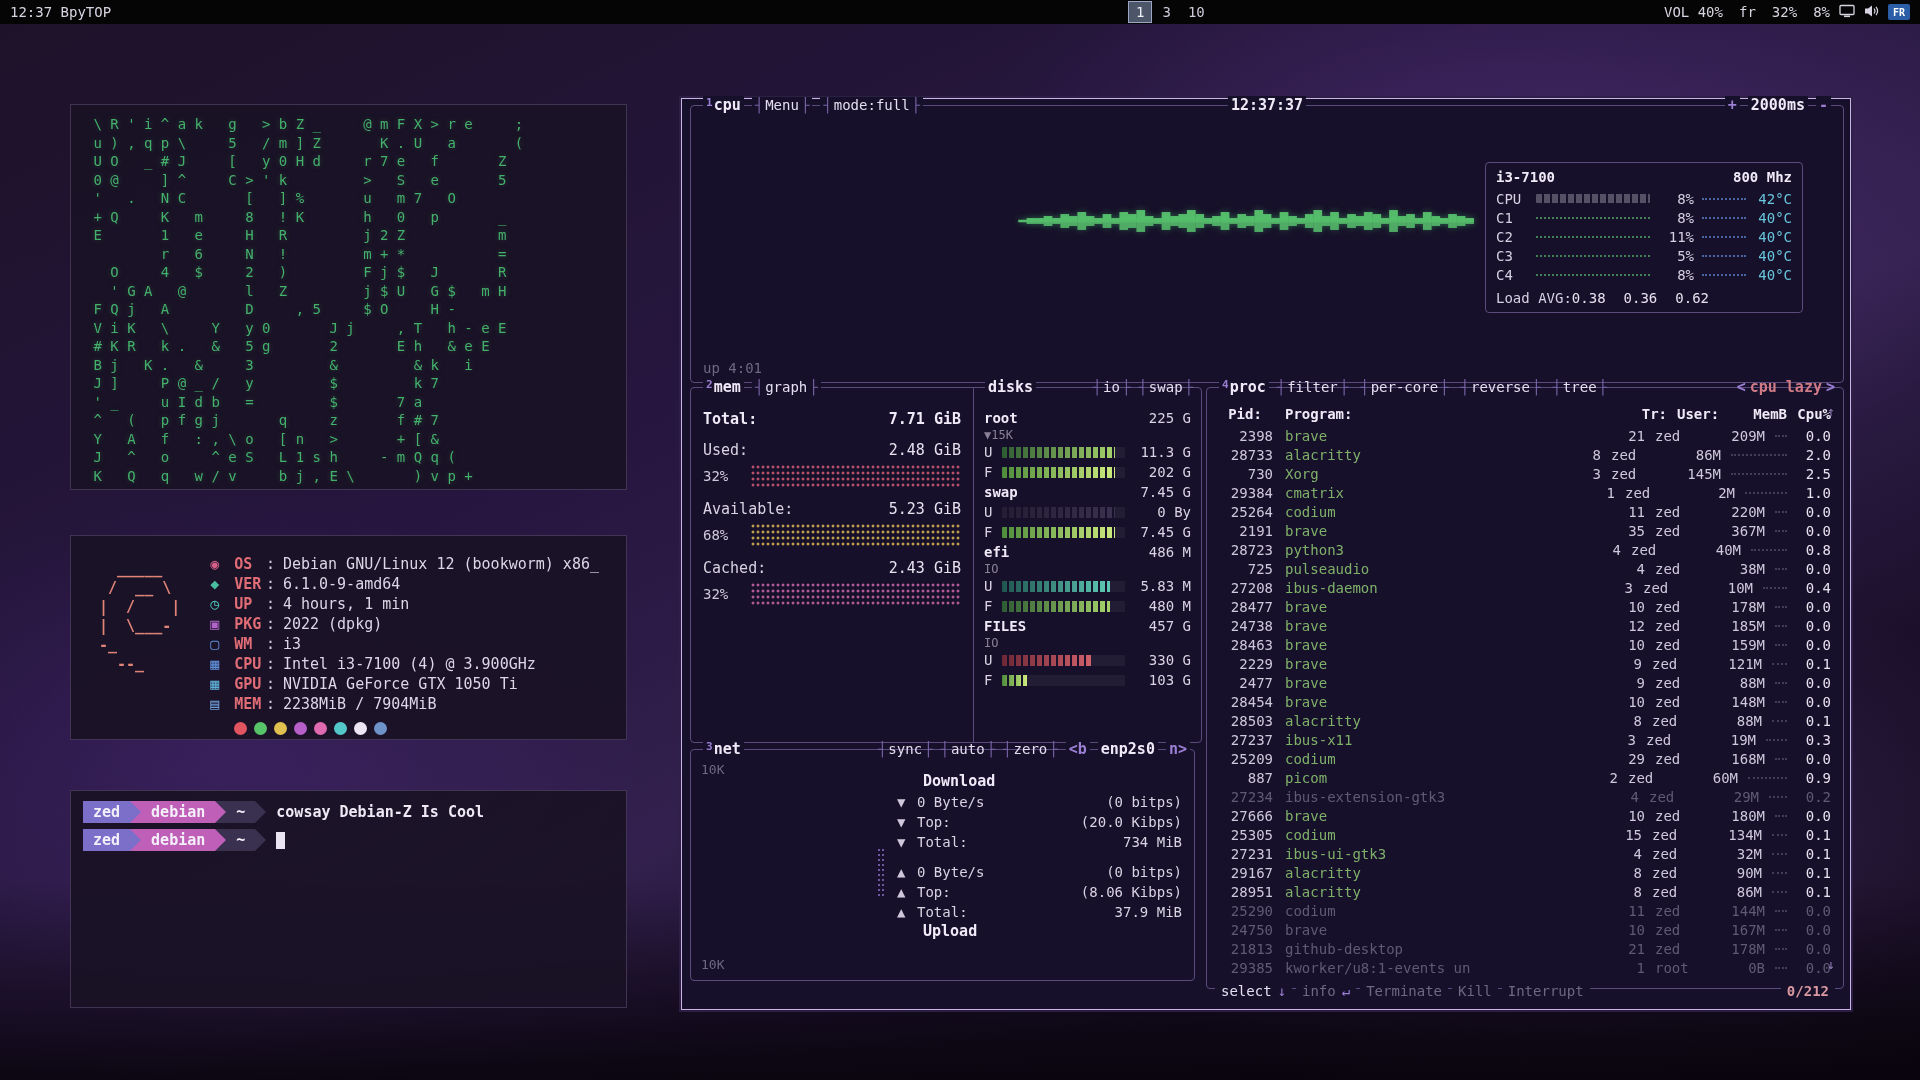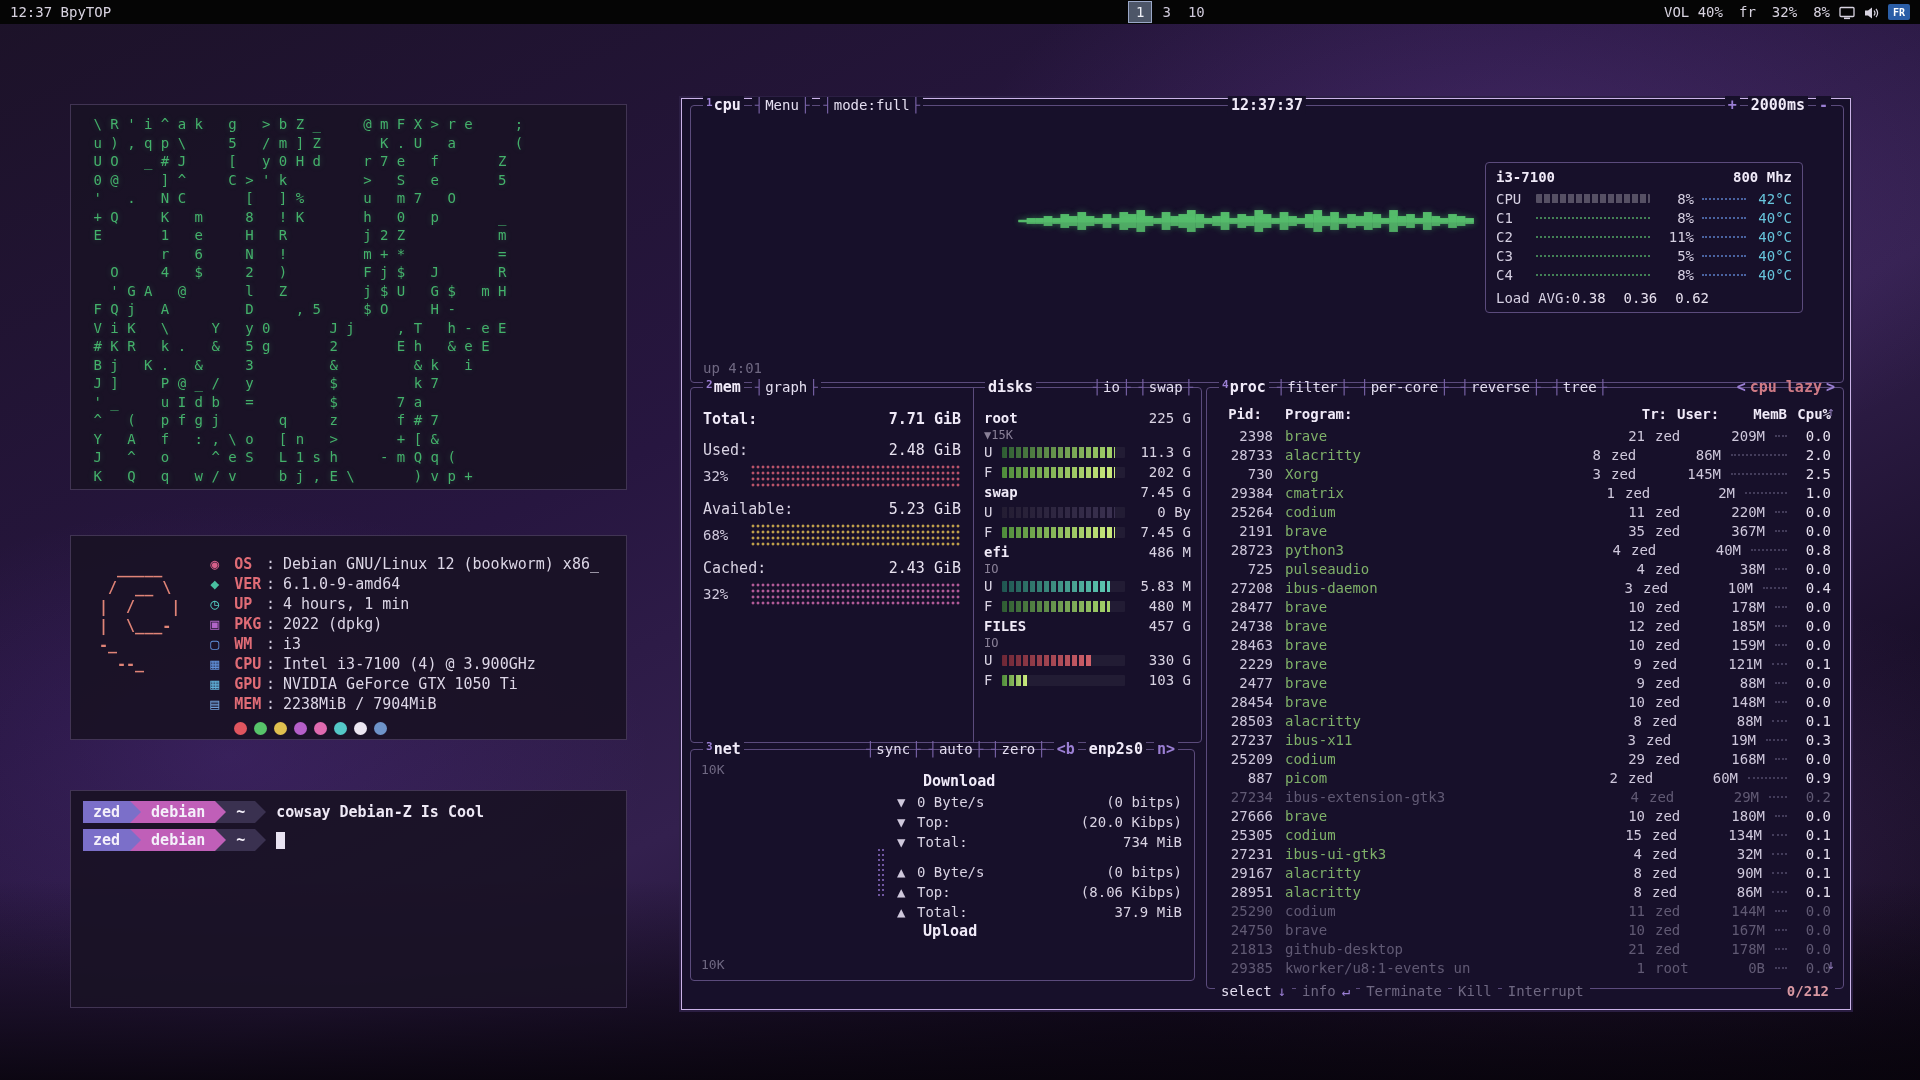--- a/index.html
+++ b/index.html
@@ -13,21 +13,21 @@
  linear-gradient(155deg,#1c1228 0%,#271640 38%,#33204e 58%,#1a0f2a 78%,#0d0714 100%);}
 .bgart::after{content:"";position:absolute;left:0;right:0;bottom:0;height:200px;
  background:linear-gradient(to top,rgba(8,4,12,0.9),transparent);}
 
 
 .topbar{position:absolute;left:0;top:0;width:1920px;height:24px;background:#050505;
  color:#d8d3e0;font-size:14px;display:flex;align-items:center;padding:0 10px;z-index:10}
 .tb-ws{position:absolute;left:1128px;top:0;height:24px;display:flex;align-items:center;gap:3px}
 .ws{padding:0 7px;height:22px;line-height:22px;color:#cfc9da}
 .ws.active{background:#4d5668;border:1px solid #9aa7c7;color:#eef0f6;line-height:20px}
-.tb-right{margin-left:auto;display:flex;align-items:flex-end;gap:9px}
+.tb-right{margin-left:auto;display:flex;align-items:flex-start;gap:9px}
 .st-toks{display:flex;gap:16px}
 .tb-ic{display:block}
 .frbadge{width:22px;height:16px;background:#2b5ea7;color:#fff;font-size:10px;font-weight:bold;
  display:flex;align-items:center;justify-content:center;border-radius:2px}
 
 
 .term{position:absolute;background:rgba(25,18,37,0.94);border:1px solid rgba(140,118,170,0.35);color:#d6d0e2}
 .term.matrix{left:70px;top:104px;width:557px;height:386px}
 .matrix-pre{margin:10px 14px;font-size:14px;line-height:18.5px;color:#44b16b;white-space:pre;
  text-shadow:0 0 6px rgba(80,220,130,0.25)}
@@ -482,21 +482,21 @@
     </div>
   </div>
 
   <div class="box netbox">
     <div class="btitle" style="left:12px">
       <span class="btpair">
         <span class="bnum">3</span>
         <span class="bname">net</span>
       </span>
     </div>
-    <div class="btitle" style="right:16px">
+    <div class="btitle" style="right:4px">
       <span style="display:flex;gap:8px;background:transparent;padding:0">
           <span class="bbtn">sync</span>
           <span class="bbtn">auto</span>
           <span class="bbtn">zero</span>
         </span>
       <span class="ibtn">&lt;b</span>
       <span class="bname">enp2s0</span>
       <span class="ibtn">n&gt;</span>
     </div>
     <span class="scale-top">10K</span>

